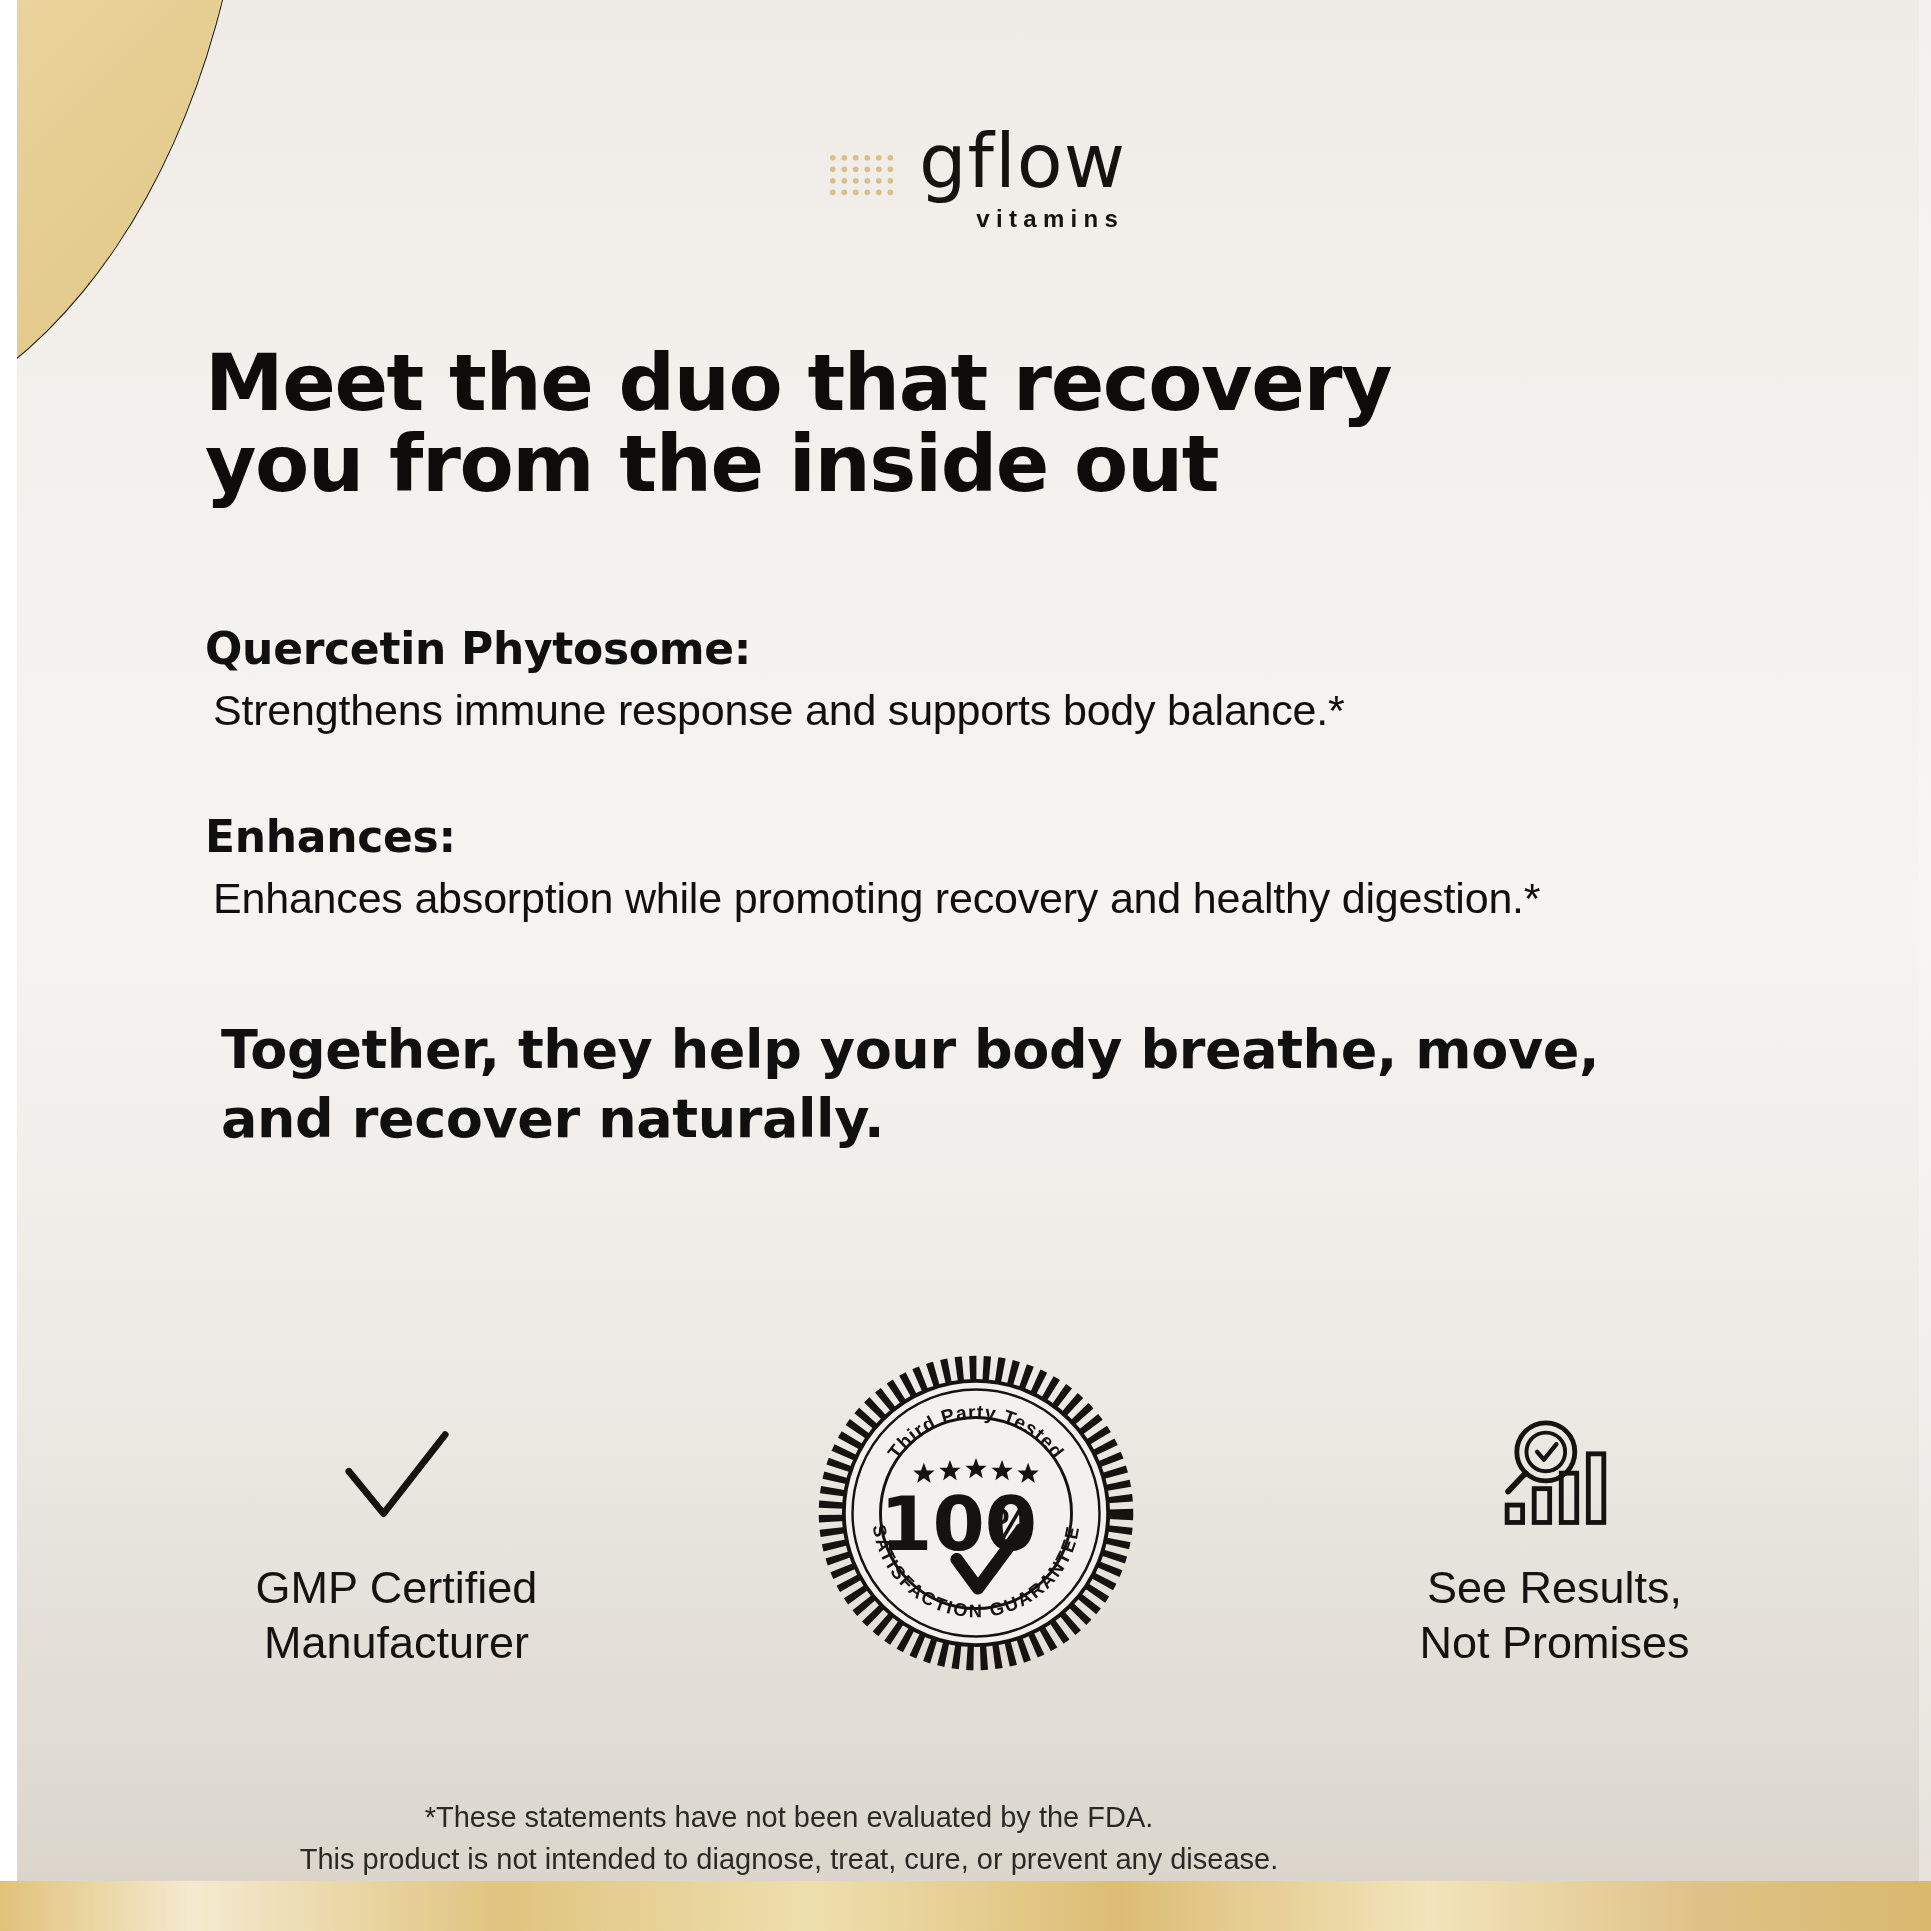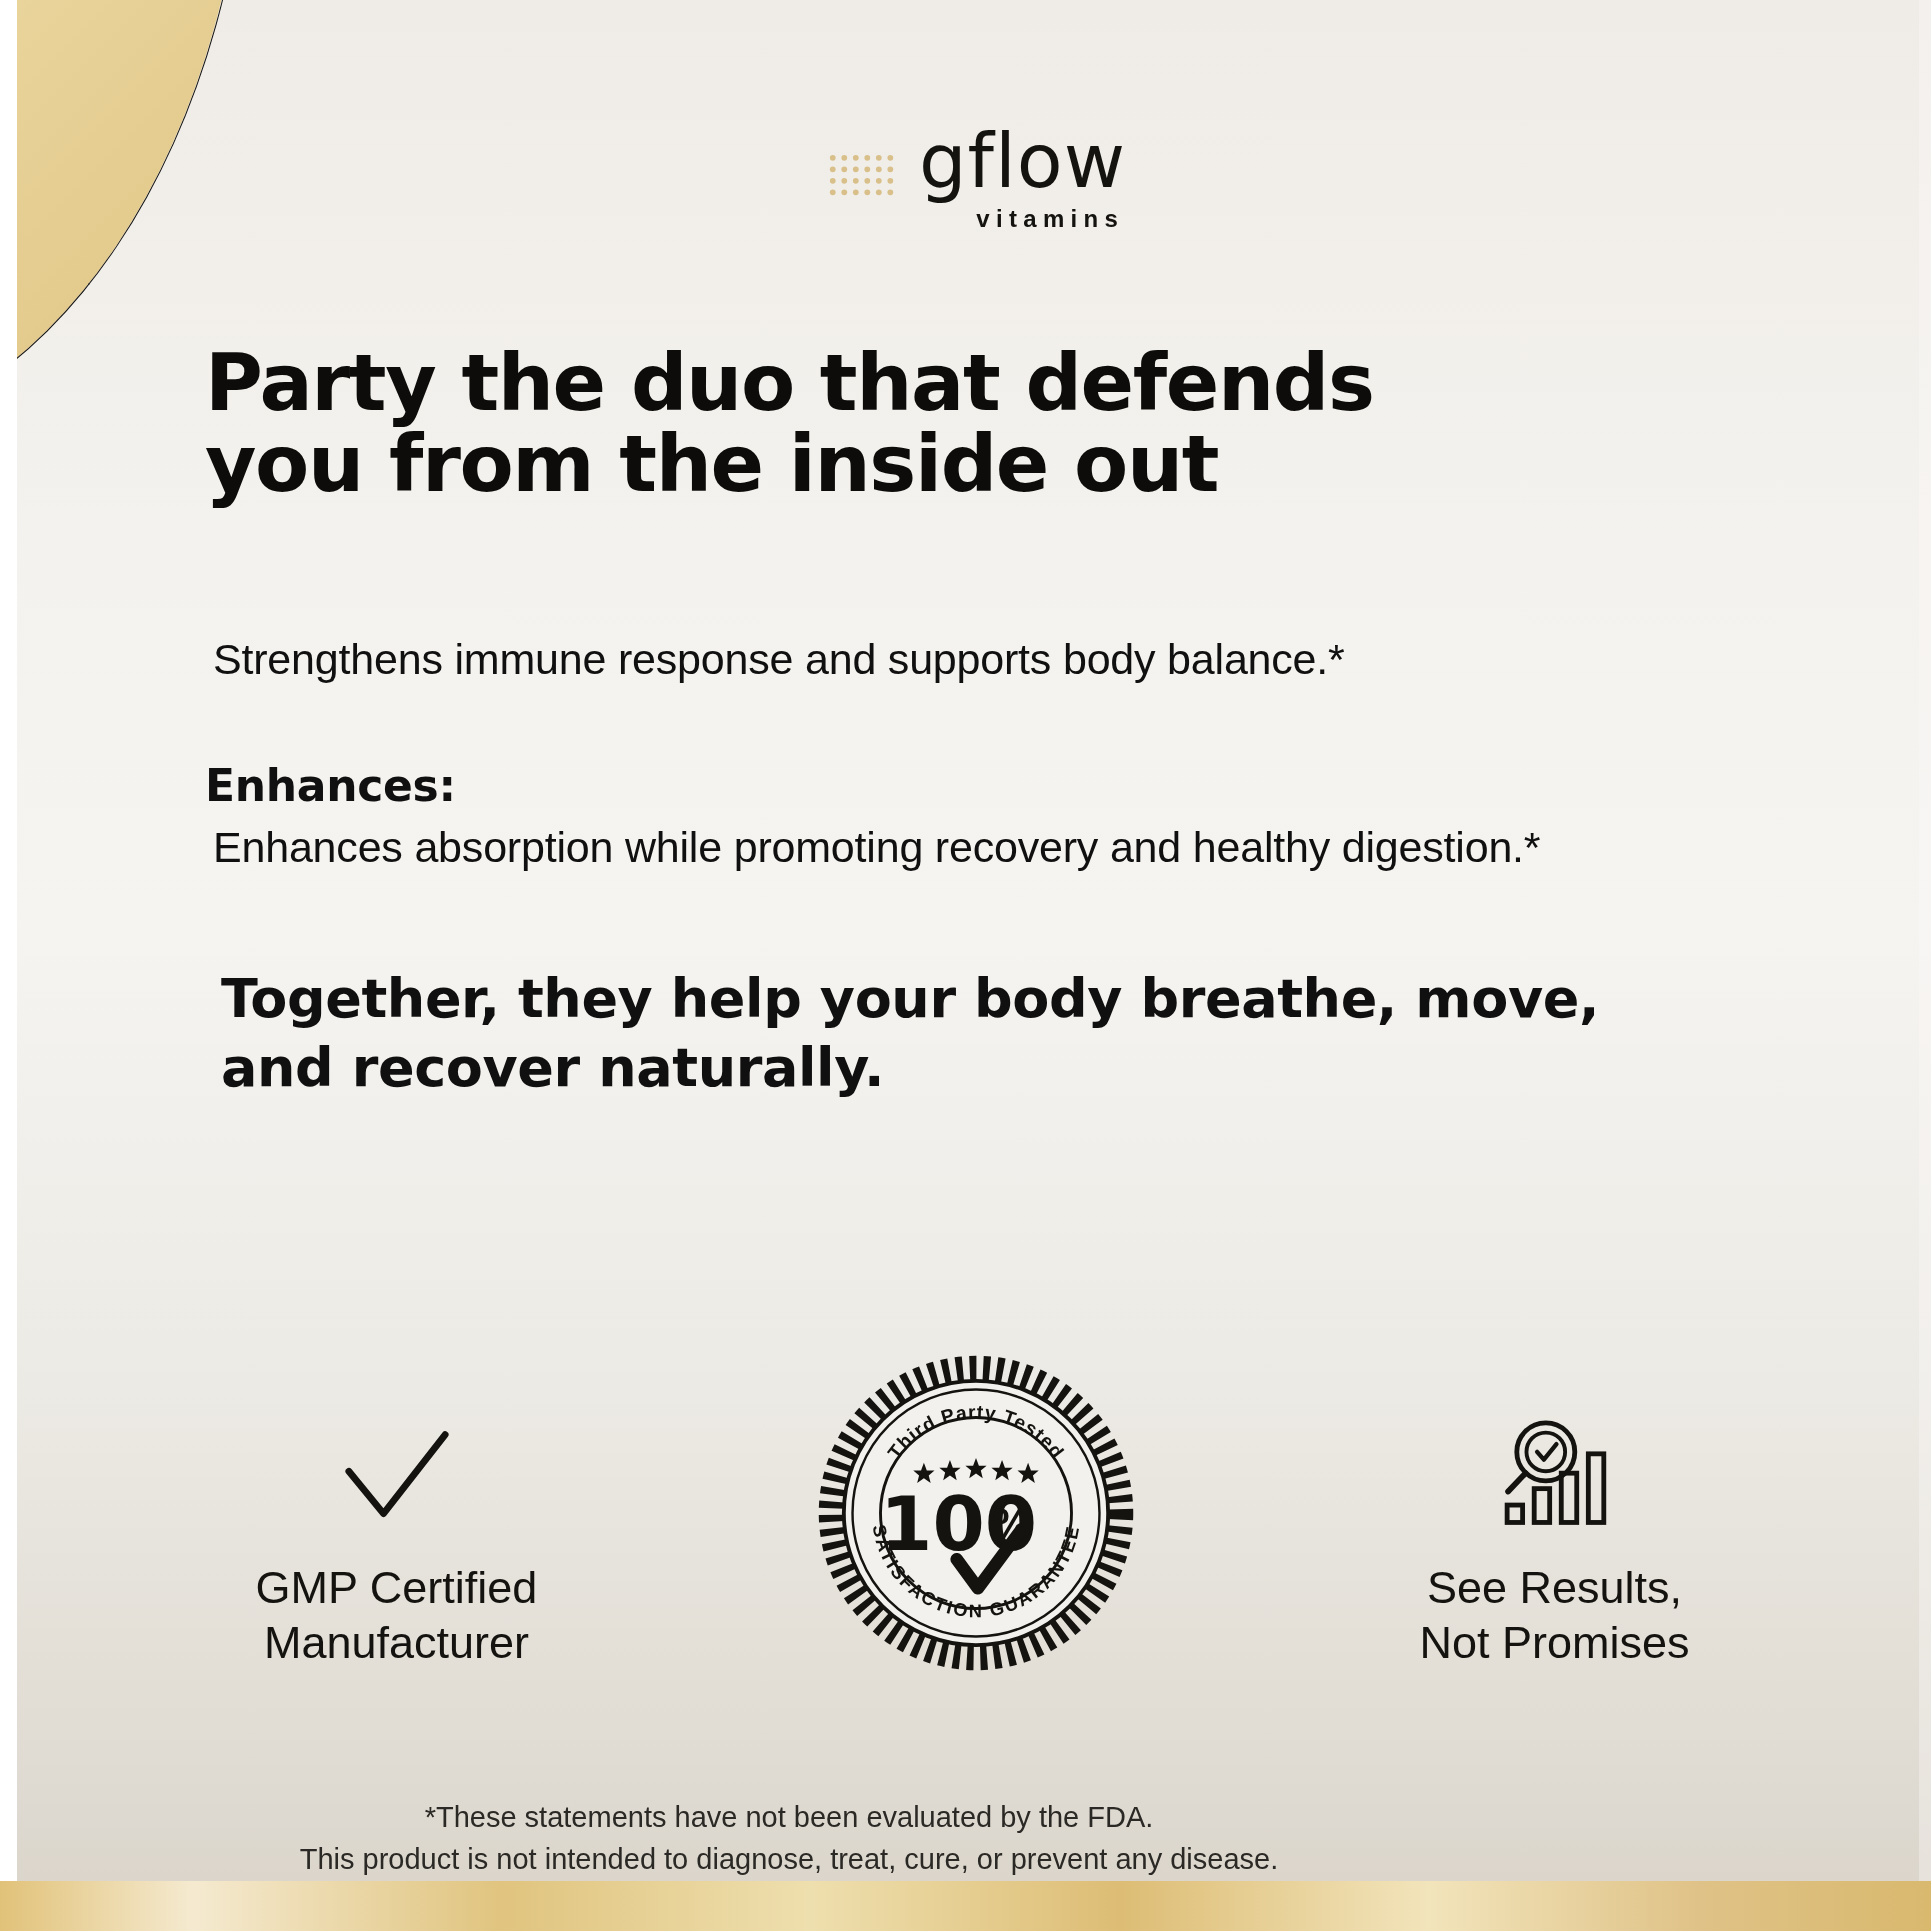--- a/index.html
+++ b/index.html
@@ -252,24 +252,25 @@
             <circle cx="66" cy="44" r="3"></circle>
         </g>
       </svg>
     </span>
     <span class="logo-text-block">
       <span class="logo-word">gflow</span>
       <span class="logo-sub">vitamins</span>
     </span>
   </div>
 
-  <div class="headline" style="white-space: pre-line;">Party the duo that defends
+  <div class="headline" style="white-space: pre-line;">Meet the duo that recovery
 you from the inside out</div>
 
   <div class="copy">
+    <p class="ing-title">Quercetin Phytosome:</p>
     <p class="ing-desc">Strengthens immune response and supports body balance.*</p>
     <div class="gap"></div>
     <p class="ing-title">Enhances:</p>
     <p class="ing-desc">Enhances absorption while promoting recovery and healthy digestion.*</p>
     <div class="gap"></div>
     <p class="together">Together, they help your body breathe, move, and recover naturally.</p>
   </div>
 
   <div class="badges">
 

